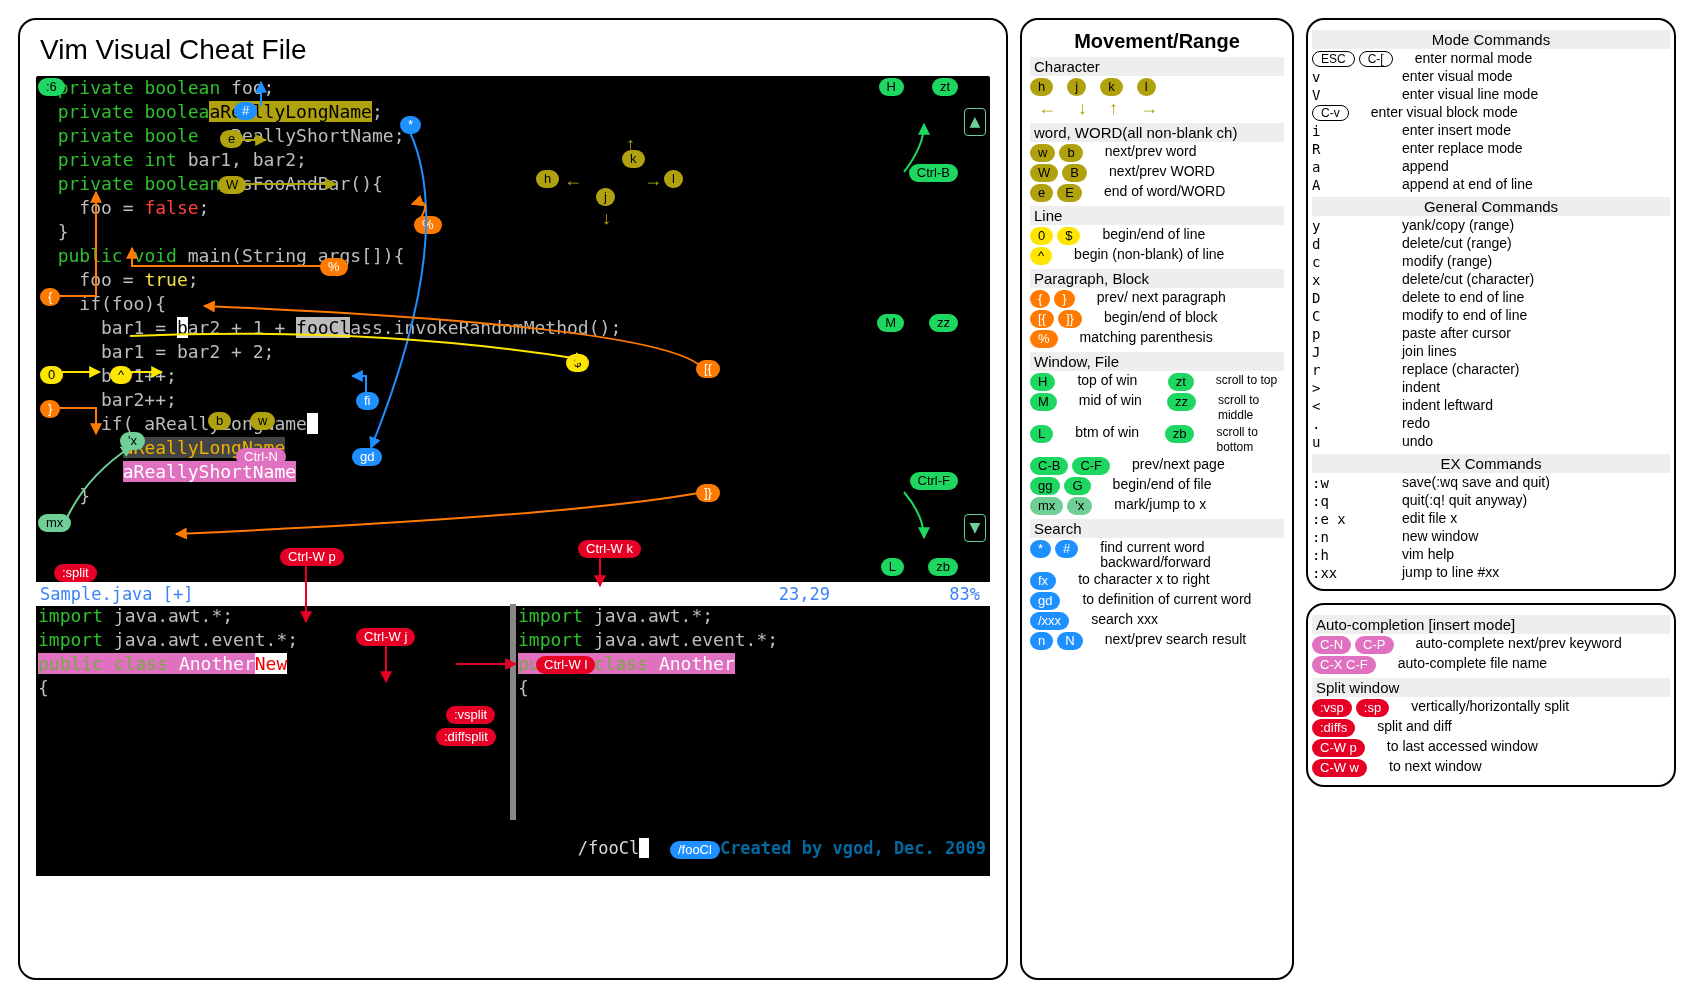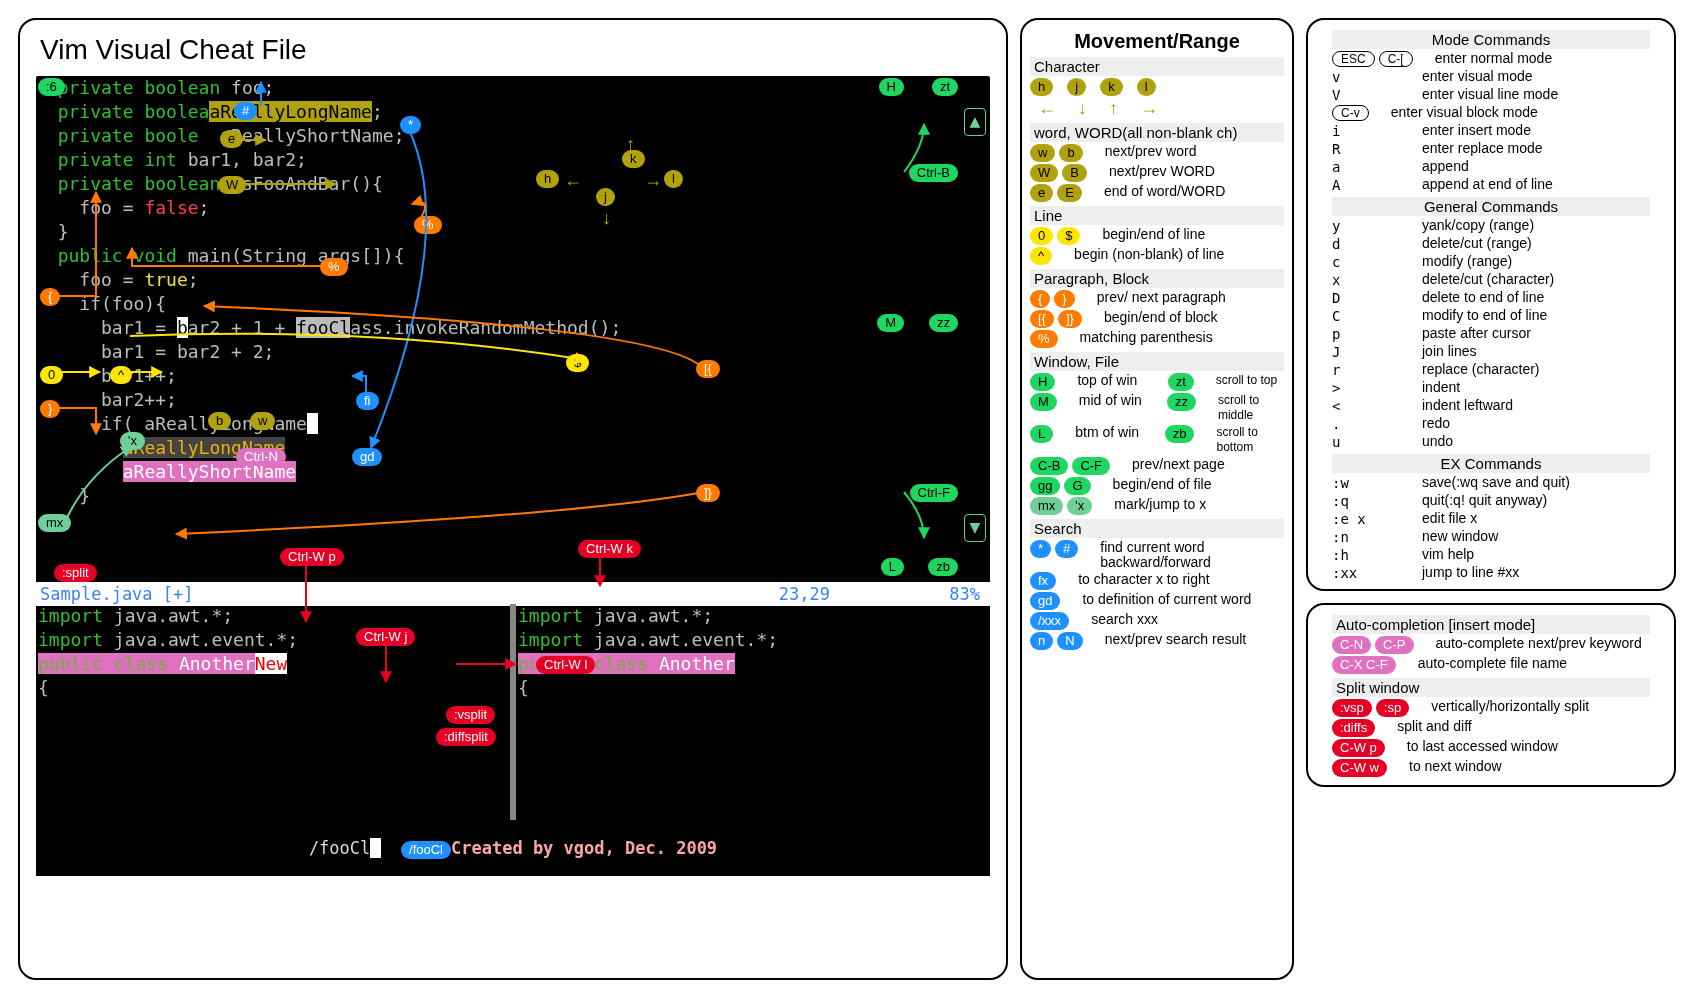--- a/index.html
+++ b/index.html
@@ -21,41 +21,41 @@
 .orange{background:#ff7a00;color:#fff}
 .blue{background:#1e90ff;color:#fff}
 .pink{background:#e070c0;color:#fff}
 .red{background:#e60026;color:#fff}
 .outline{background:#fff;border:1.5px solid #000;border-radius:10px;padding:0 8px;display:inline-block;font-size:12px}
 
 .abs{position:absolute}
 
 .mid{flex:0 0 274px;border:2px solid #000;border-radius:18px;padding:10px 8px;font-size:15px}
 .rside{flex:1;display:flex;flex-direction:column;gap:12px}
-.rbox{border:2px solid #000;border-radius:18px;padding:6px 24px;font-size:15px}
+.rbox{border:2px solid #000;border-radius:18px;padding:6px 4px;font-size:15px}
 h2{font-size:20px;font-weight:700;text-align:center;margin:0 0 4px}
 h3{font-size:15px;font-weight:400;background:#eee;padding:1px 4px;margin:4px 0 2px}
 .row2{display:flex;align-items:flex-start;gap:22px;margin:2px 0}
 .row2 .desc{flex:1;font-size:14px;line-height:15px}
 .keystack{display:flex;gap:4px;flex-wrap:wrap;align-items:center}
 .cmd{font-family:Monaco,Menlo,Consolas,monospace;font-size:14px;min-width:68px;display:inline-block}
 
 .arrows{font-family:Helvetica,Arial,sans-serif;color:#b0a20f;font-size:18px}
 
 .statbar{position:absolute;left:0;right:0;background:#fff;color:#3b82f6;font-family:Monaco,Menlo,Consolas,monospace;font-size:17px;padding:0 4px}
 .statbar2{position:absolute;left:0;right:0;background:#fff;color:#000;font-family:Monaco,Menlo,Consolas,monospace;font-size:17px;padding:5px 4px}
-.cmdline{position:absolute;left:0;right:0;bottom:0;background:#000;color:#dadada;font-family:Monaco,Menlo,Consolas,monospace;font-size:17px;padding:16px 4px;display:flex;justify-content:center;align-items:center}
+.cmdline{position:absolute;left:0;right:0;bottom:0;background:#000;color:#dadada;font-family:Monaco,Menlo,Consolas,monospace;font-size:17px;padding:16px 4px;display:flex;justify-content:flex-end;align-items:center}
 .highlight-y{background:#b0a20f;color:#000}
 .highlight-p{background:#e070c0;color:#fff}
 .highlight-g{background:#bbb;color:#000}
 .caret{background:#fff;color:#000}
 
 svg.overlay{position:absolute;inset:0;width:100%;height:100%;pointer-events:none}
 
-.credit{font-weight:bold;color:#fca5a5}
+.credit{font-weight:bold;color:#0369a1}
 </style>
 </head>
 <body>
 
 <div class="page">
 
   <div class="lpane">
     <div class="title">Vim Visual Cheat File</div>
     <div class="editor" id="editor">
 
@@ -103,21 +103,21 @@
       <span class="abs k dgreen" style="left:84px;top:356px">'x</span>
       <span class="abs k dgreen" style="left:2px;top:438px">mx</span>
       <span class="abs k pink" style="left:200px;top:372px">Ctrl-N</span>
       <span class="abs k blue" style="left:316px;top:372px">gd</span>
 
       <span class="abs k green" style="right:86px;top:2px">H</span>
       <span class="abs k green" style="right:32px;top:2px">zt</span>
       <span class="abs k green" style="right:32px;top:88px">Ctrl-B</span>
       <span class="abs k green" style="right:86px;top:238px">M</span>
       <span class="abs k green" style="right:32px;top:238px">zz</span>
-      <span class="abs k green" style="right:32px;top:408px">Ctrl-F</span>
+      <span class="abs k green" style="right:32px;top:396px">Ctrl-F</span>
       <span class="abs k green" style="right:86px;top:482px">L</span>
       <span class="abs k green" style="right:32px;top:482px">zb</span>
 
       <span class="abs k olive" style="left:500px;top:94px">h</span>
       <span class="abs k olive" style="left:560px;top:112px">j</span>
       <span class="abs k olive" style="left:586px;top:74px">k</span>
       <span class="abs k olive" style="left:628px;top:94px">l</span>
       <span class="abs arrows" style="left:528px;top:92px">←</span>
       <span class="abs arrows" style="left:566px;top:130px">↓</span>
       <span class="abs arrows" style="left:590px;top:56px">↑</span>

